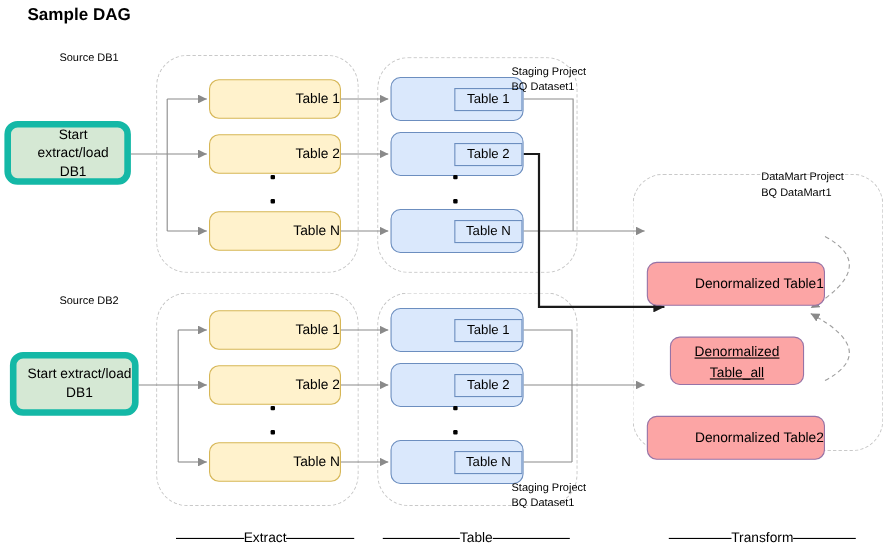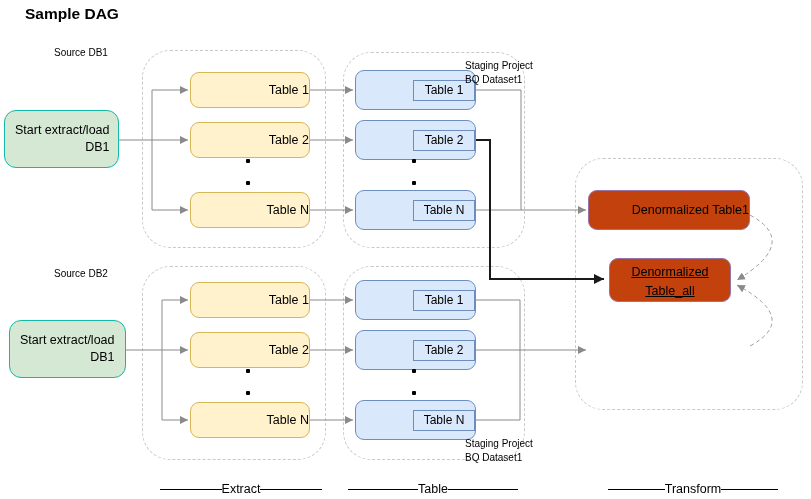--- a/index.html
+++ b/index.html
@@ -12,23 +12,23 @@
   .lbl.center { text-align:left; white-space:normal; }
 
   .group { position:absolute; border:1px dashed #c9c9c9; border-radius:28px; background:transparent; z-index:1; }
 
   svg.wires { position:absolute; left:0; top:0; z-index:2; }
 
   .node { position:absolute; z-index:3; display:flex; align-items:center; justify-content:flex-end;
           font-size:12.5px; border-radius:9px; text-align:center; }
   .node.yellow { background:#fff2cc; border:1px solid #d6b656; width:120px; height:36px; }
   .node.blue   { background:#dae8fc; border:1px solid #6c8ebf; width:121px; height:40px; }
-  .node.green  { background:#d5e8d4; border:1px solid #14b8a6; width:115px; height:58px; border-radius:12px;
-                 justify-content:flex-start; text-align:right; padding-left:10px; line-height:17px; }
-  .node.purple { background:#c2410c; border:1px solid #9673a6; width:162px; height:40px; }
+  .node.green  { background:#d5e8d4; border:6px solid #14b8a6; width:115px; height:58px; border-radius:12px;
+                 justify-content:flex-start; text-align:center; padding-left:10px; line-height:17px; }
+  .node.purple { background:#fca5a5; border:1px solid #9673a6; width:162px; height:40px;margin-top:48px; }
   .node.purple.tall { width:122px; height:44px; flex-direction:column; line-height:19px;text-decoration:underline; }
   .inner-rect { border:1px solid #6c8ebf; background:#dae8fc; width:62px; height:21px;
                 display:flex; align-items:center; justify-content:center; font-size:12px; }
 
   .dots { position:absolute; z-index:3; display:flex; flex-direction:column; gap:18px; }
   .dots .dot { display:block; width:4px; height:4px; background:#000; border-radius:1px; font-size:0; }
 
   .stage { position:absolute; top:482px; z-index:3; display:flex; align-items:center; font-size:12.5px; }
   .stage .rule { flex:1; height:0; border-top:1px solid #000; }
 </style>
@@ -175,27 +175,34 @@
   <div class="dots" style="left:412px;top:369px">
     <span class="dot">.</span>
     <span class="dot">.</span>
   </div>
 
   <div class="lbl center" style="left:465px;top:437px;width:120px;z-index:3">
     <div>Staging Project</div>
     <div>BQ Dataset1</div>
   </div>
 
+  <div class="lbl center" style="left:692px;top:155px;width:112px;z-index:3">
+    <div>DataMart Project</div>
+    <div>BQ DataMart1</div>
+  </div>
   <div class="node purple" style="left:588px;top:190px">
       <span>Denormalized Table1</span>
     </div>
   <div class="node purple tall" style="left:609px;top:258px">
     <span>Denormalized</span>
     <span>Table_all</span>
   </div>
+  <div class="node purple" style="left:588px;top:330px">
+      <span>Denormalized Table2</span>
+    </div>
 
   <div class="stage" style="left:160px;width:162px">
     <span class="rule"></span>
     <span>Extract</span>
     <span class="rule"></span>
   </div>
   <div class="stage" style="left:348px;width:170px">
     <span class="rule"></span>
     <span>Table</span>
     <span class="rule"></span>

